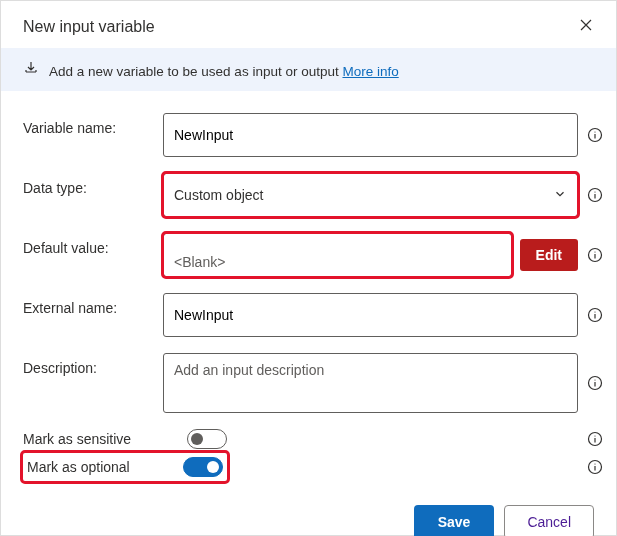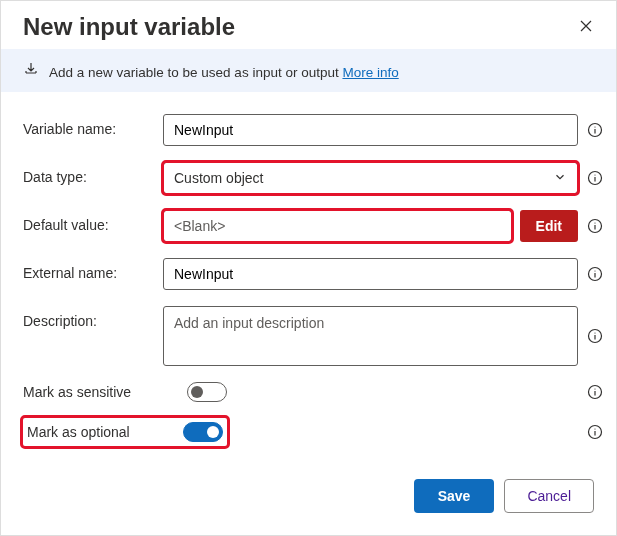--- a/index.html
+++ b/index.html
@@ -21,22 +21,22 @@
     display: flex;
     flex-direction: column;
   }
   .header {
     display: flex;
     align-items: center;
     justify-content: space-between;
     padding: 12px 18px 8px 22px;
   }
   .header h1 {
-    font-size: 24px;
-    font-weight: 700;
+    font-size: 16px;
+    font-weight: 400;
     margin: 0;
   }
   .close-btn {
     background: none;
     border: none;
     cursor: pointer;
     padding: 4px;
     color: #323130;
   }
   .info-banner {
@@ -74,36 +74,36 @@
     gap: 8px;
   }
   .text-input, .select-box, .textarea, .readonly-box {
     width: 100%;
     border: 1px solid #605e5c;
     border-radius: 3px;
     padding: 6px 10px;
     font-family: inherit;
     font-size: 14px;
     background: #fff;
-    height: 32px;
+    height: 44px;
   }
   .textarea {
     height: 60px;
     resize: none;
     padding-top: 8px;
   }
   .select-box {
     display: flex;
     align-items: center;
     justify-content: space-between;
     cursor: pointer;
   }
   .readonly-box {
     display: flex;
-    align-items: center;
+    align-items: flex-end;
     color: #605e5c;
   }
   .info-icon {
     width: 18px;
     height: 18px;
     flex-shrink: 0;
     display: flex;
     align-items: center;
     justify-content: center;
     color: #323130;
@@ -133,21 +133,21 @@
   .toggle.off { background: #fff; border: 1px solid #605e5c; }
   .toggle.off .knob {
     position: absolute; width: 12px; height: 12px; border-radius: 50%;
     background: #605e5c; top: 3px; left: 3px;
   }
   .toggle.on { background: #0f6cbd; border: 1px solid #0f6cbd; }
   .toggle.on .knob {
     position: absolute; width: 12px; height: 12px; border-radius: 50%;
     background: #fff; top: 3px; right: 3px;
   }
-  .toggle-row { display: flex; align-items: center; margin-bottom: 16px; }
+  .toggle-row { display: flex; align-items: center; margin-bottom: 4px; }
   .toggle-label { width: 164px; font-size: 14px; }
   .toggle-spacer { flex: 1; }
   .footer {
     display: flex;
     justify-content: flex-end;
     gap: 10px;
     padding: 14px 22px 22px;
   }
   .btn-primary {
     background: #0f6cbd; color: #fff; border: none; border-radius: 4px;

